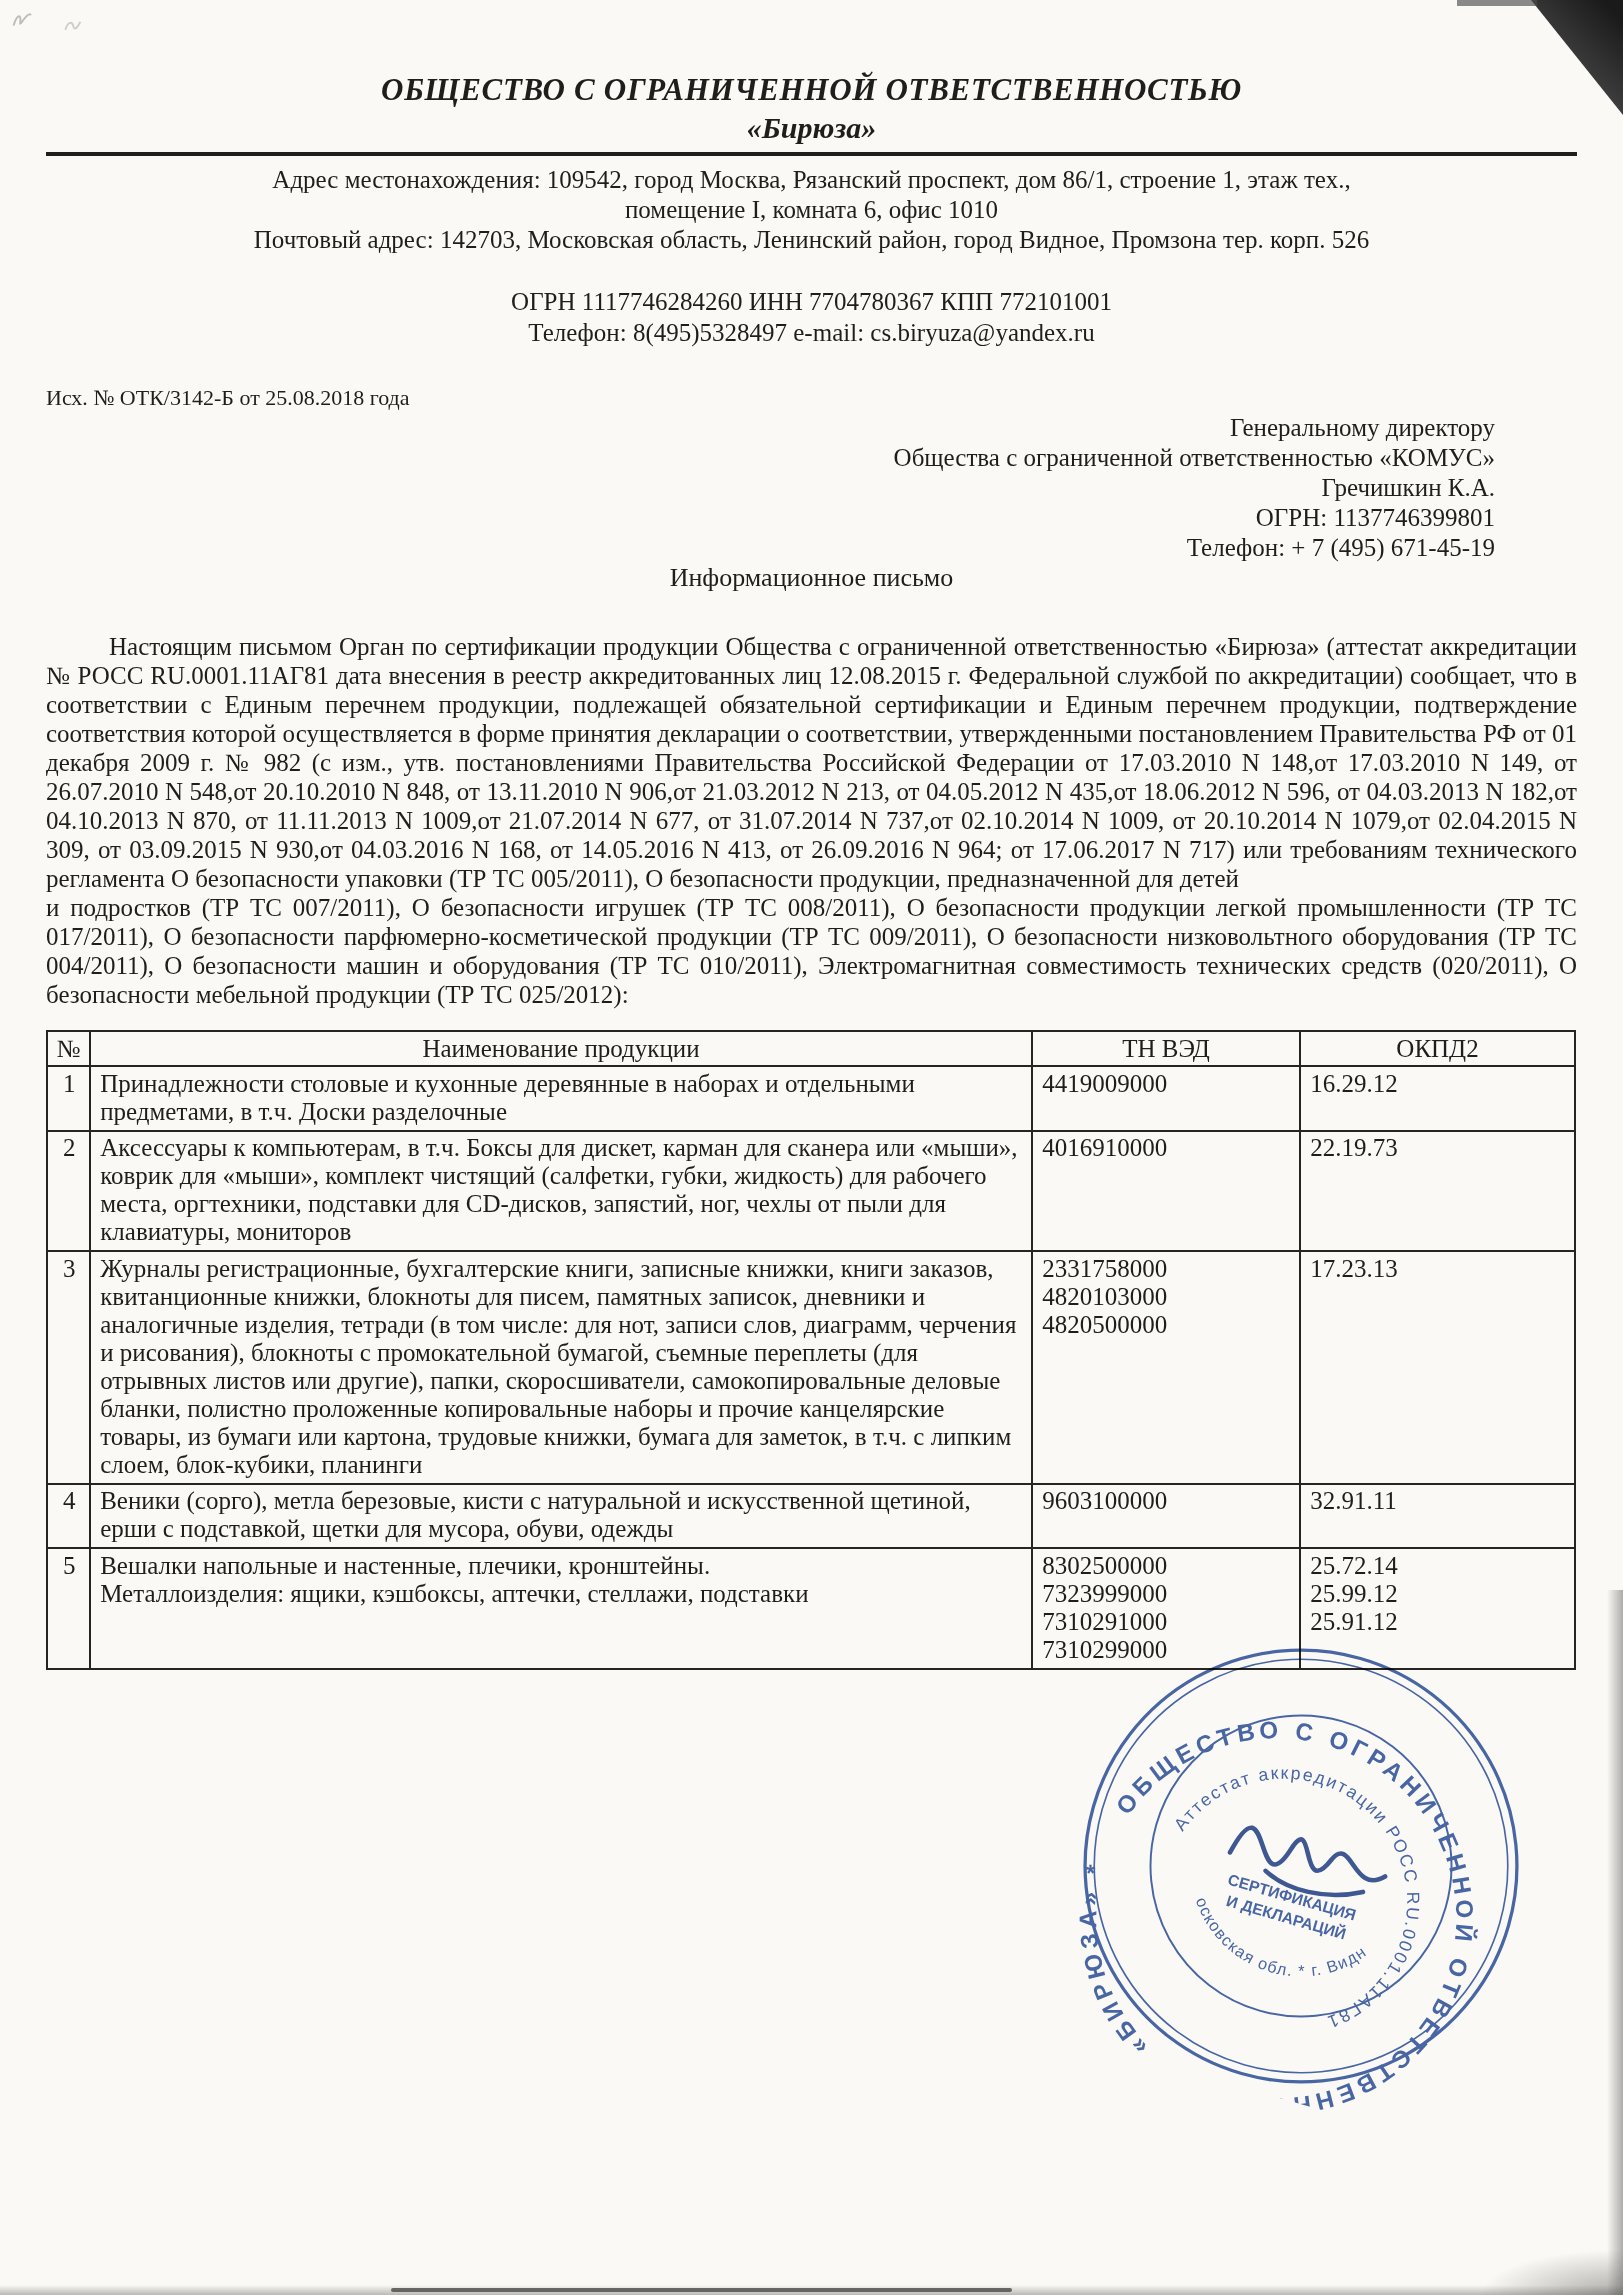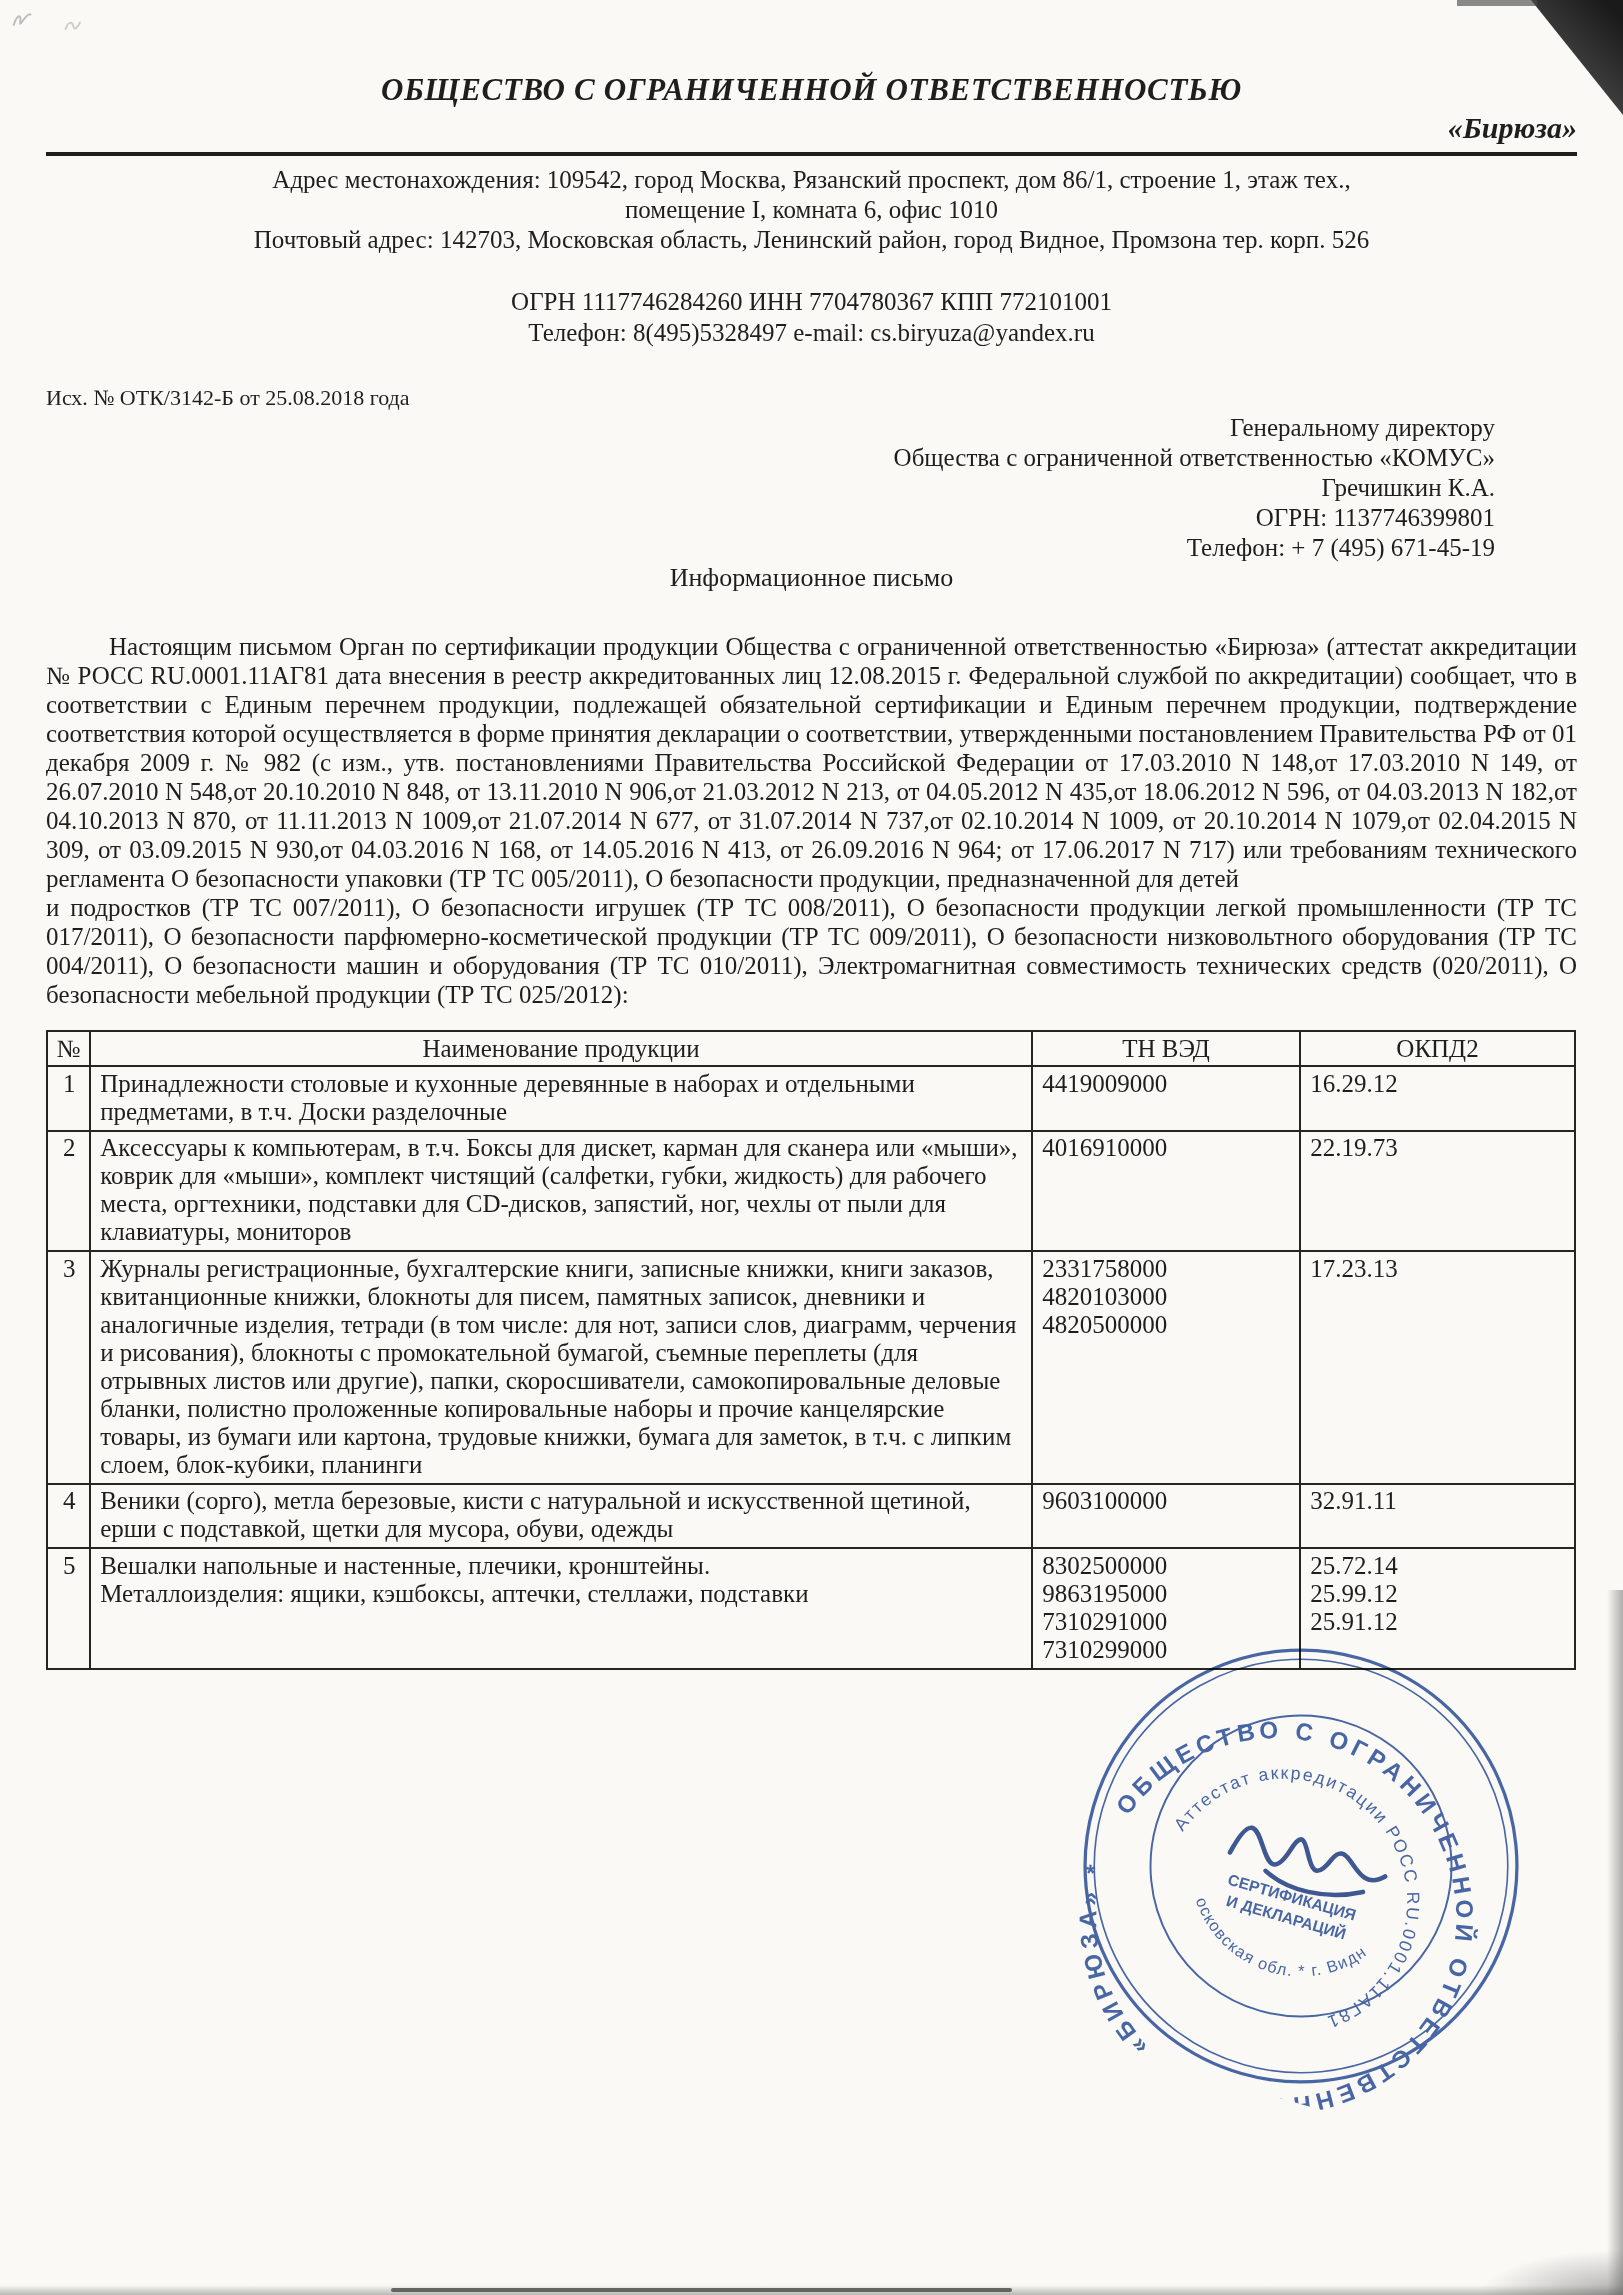--- a/index.html
+++ b/index.html
@@ -5,21 +5,21 @@
   html,body{margin:0;padding:0;}
   body{
     width:1623px;height:2295px;position:relative;overflow:hidden;
     background:#faf9f6;color:#1f1e1c;
     font-family:"Liberation Serif","DejaVu Serif",serif;
   }
   .content{position:absolute;left:46px;top:0;width:1531px;}
 
   
   .org-type{margin-top:72px;text-align:center;font-size:31px;font-weight:bold;font-style:italic;letter-spacing:0.7px;}
-  .org-name{text-align:right;font-size:30px;font-weight:bold;font-style:italic;margin-top:2.6px;}
+  .org-name{text-align:center;font-size:30px;font-weight:bold;font-style:italic;margin-top:2.6px;}
   .rule{height:3.3px;background:#201f1d;margin-top:7.9px;}
   .addr{text-align:center;font-size:25px;line-height:30px;}
   .addr-first{margin-top:9.2px;}
   .registration{margin-top:31px;text-align:center;font-size:25px;line-height:31px;}
 
   .ref-line{margin-top:37px;font-size:22px;}
 
   .recipient{margin-top:2px;text-align:right;padding-right:82px;font-size:25px;line-height:30px;}
 
   .letter-title{text-align:center;font-size:26px;}
@@ -133,21 +133,21 @@
         <td class="num-cell">4</td>
         <td>Веники (сорго), метла березовые, кисти с натуральной и искусственной щетиной, ерши с подставкой, щетки для мусора, обуви, одежды</td>
         <td class="cell-pre">9603100000</td>
         <td class="cell-pre">32.91.11</td>
       </tr>
       <tr>
         <td class="num-cell">5</td>
         <td class="cell-pre">Вешалки напольные и настенные, плечики, кронштейны.
 Металлоизделия: ящики, кэшбоксы, аптечки, стеллажи, подставки</td>
         <td class="cell-pre">8302500000
-9863195000
+7323999000
 7310291000
 7310299000</td>
         <td class="cell-pre">25.72.14
 25.99.12
 25.91.12</td>
       </tr>
     </tbody>
   </table>
 
 </div>

